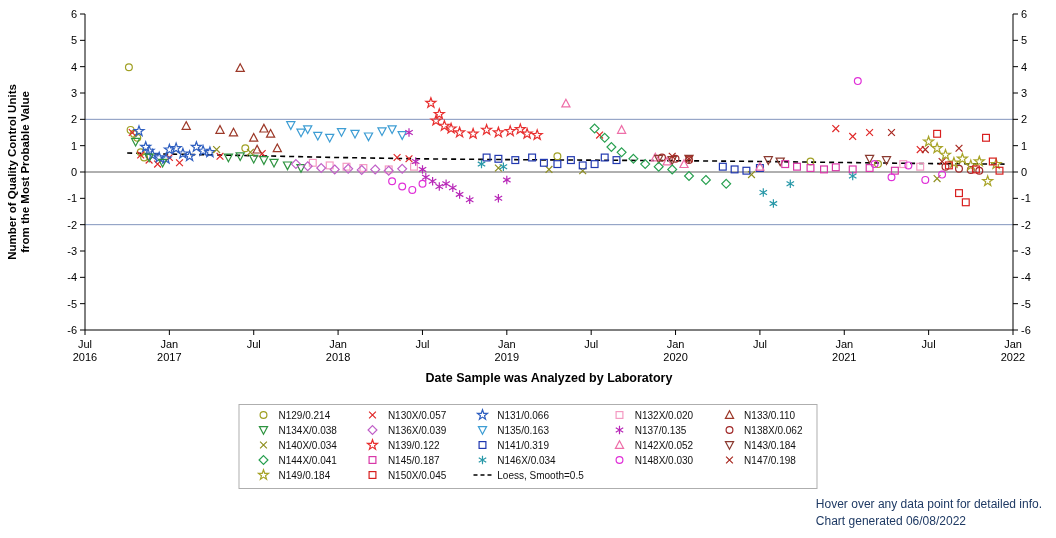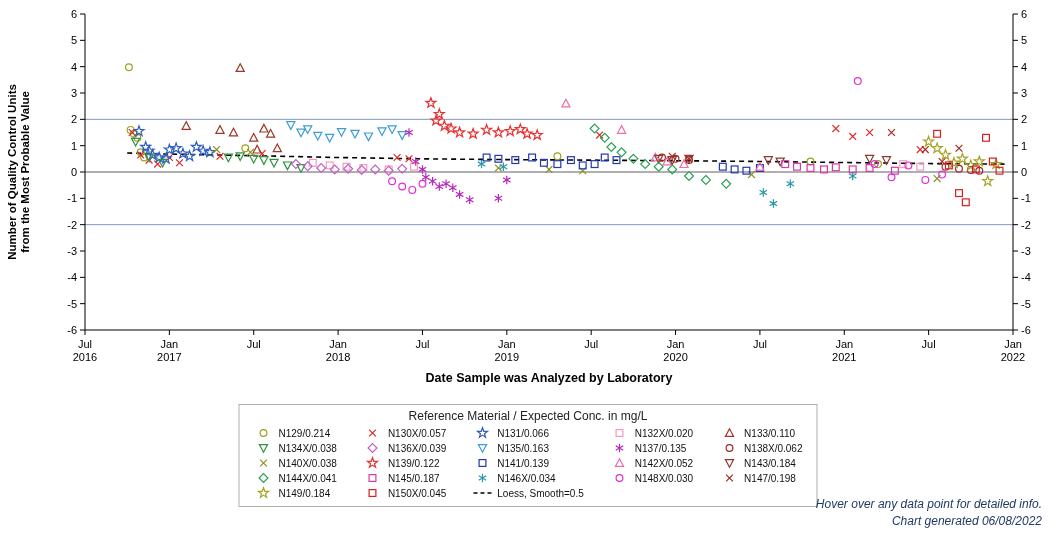--- a/index.html
+++ b/index.html
@@ -11,22 +11,22 @@
     border:1px solid #aeaeae;background:#ffffff;padding:3px 14px 6px 14px;
   }
   #legend-title{text-align:center;font-size:12px;color:#222;padding:1px 0 3px 0;}
   #legend-grid{
     display:grid;grid-template-columns:repeat(5,max-content);
     column-gap:26px;row-gap:1px;
   }
   .legend-item{display:flex;align-items:center;gap:5px;font-size:10px;color:#111;white-space:nowrap;}
   .legend-item svg{display:block;}
   #footer{
-    position:absolute;right:14px;top:496px;text-align:right;
-    font-size:12px;font-style:italic;color:#1f3a64;line-height:17px;
+    position:absolute;right:14px;top:496px;text-align:left;
+    font-size:12px;color:#1f3a64;line-height:17px;
   }
 </style>
 </head>
 <body>
 
 <div id="chart-wrap">
   <svg id="chart" width="1056" height="392" viewBox="0 0 1056 392">
       <line x1="85" x2="1013" y1="119.33333333333333" y2="119.33333333333333" stroke="#8295bd" stroke-width="1"></line>
       <line x1="85" x2="1013" y1="172" y2="172" stroke="#606060" stroke-width="1"></line>
       <line x1="85" x2="1013" y1="224.66666666666666" y2="224.66666666666666" stroke="#8295bd" stroke-width="1"></line>
@@ -370,21 +370,20 @@
         <rect x="-3.4" y="-3.4" width="6.8" height="6.8" fill="none" stroke="#d82020" stroke-width="1.2" transform="translate(965.8 202.3)"></rect>
         <rect x="-3.4" y="-3.4" width="6.8" height="6.8" fill="none" stroke="#d82020" stroke-width="1.2" transform="translate(975.9 169.4)"></rect>
         <rect x="-3.4" y="-3.4" width="6.8" height="6.8" fill="none" stroke="#d82020" stroke-width="1.2" transform="translate(986.0 137.8)"></rect>
         <rect x="-3.4" y="-3.4" width="6.8" height="6.8" fill="none" stroke="#d82020" stroke-width="1.2" transform="translate(992.8 161.5)"></rect>
         <rect x="-3.4" y="-3.4" width="6.8" height="6.8" fill="none" stroke="#d82020" stroke-width="1.2" transform="translate(999.5 170.7)"></rect>
       </g>
     </svg>
 </div>
 
 <div id="legend-box">
-  <div id="legend-title">Reference Material / Expected Conc. in mg/L</div>
   <div id="legend-grid">
       <div class="legend-item">
         <svg width="20" height="14">
           <circle r="3.4" fill="none" stroke="#a0a024" stroke-width="1.2" transform="translate(10 7)"></circle>
         </svg>
         <span>N129/0.214</span>
       </div>
       <div class="legend-item">
         <svg width="20" height="14">
           <path d="M-3.4 -3.4L3.4 3.4M-3.4 3.4L3.4 -3.4" fill="none" stroke="#e02828" stroke-width="1.2" transform="translate(10 7)"></path>
@@ -436,33 +435,33 @@
       <div class="legend-item">
         <svg width="20" height="14">
           <circle r="3.4" fill="none" stroke="#a02828" stroke-width="1.2" transform="translate(10 7)"></circle>
         </svg>
         <span>N138X/0.062</span>
       </div>
       <div class="legend-item">
         <svg width="20" height="14">
           <path d="M-3.4 -3.4L3.4 3.4M-3.4 3.4L3.4 -3.4" fill="none" stroke="#8f8f20" stroke-width="1.2" transform="translate(10 7)"></path>
         </svg>
-        <span>N140X/0.038</span>
+        <span>N140X/0.034</span>
       </div>
       <div class="legend-item">
         <svg width="20" height="14">
           <path d="M0.00 -5.27L1.24 -1.71L5.01 -1.63L2.00 0.65L3.10 4.26L0.00 2.11L-3.10 4.26L-2.00 0.65L-5.01 -1.63L-1.24 -1.71Z" fill="none" stroke="#e83030" stroke-width="1.2" transform="translate(10 7)"></path>
         </svg>
         <span>N139/0.122</span>
       </div>
       <div class="legend-item">
         <svg width="20" height="14">
           <rect x="-3.4" y="-3.4" width="6.8" height="6.8" fill="none" stroke="#2038b0" stroke-width="1.2" transform="translate(10 7)"></rect>
         </svg>
-        <span>N141/0.139</span>
+        <span>N141/0.319</span>
       </div>
       <div class="legend-item">
         <svg width="20" height="14">
           <path d="M0 -4.25L4.08 3.4L-4.08 3.4Z" fill="none" stroke="#ee6ea8" stroke-width="1.2" transform="translate(10 7)"></path>
         </svg>
         <span>N142X/0.052</span>
       </div>
       <div class="legend-item">
         <svg width="20" height="14">
           <path d="M0 4.25L4.08 -3.4L-4.08 -3.4Z" fill="none" stroke="#8b3a30" stroke-width="1.2" transform="translate(10 7)"></path>

